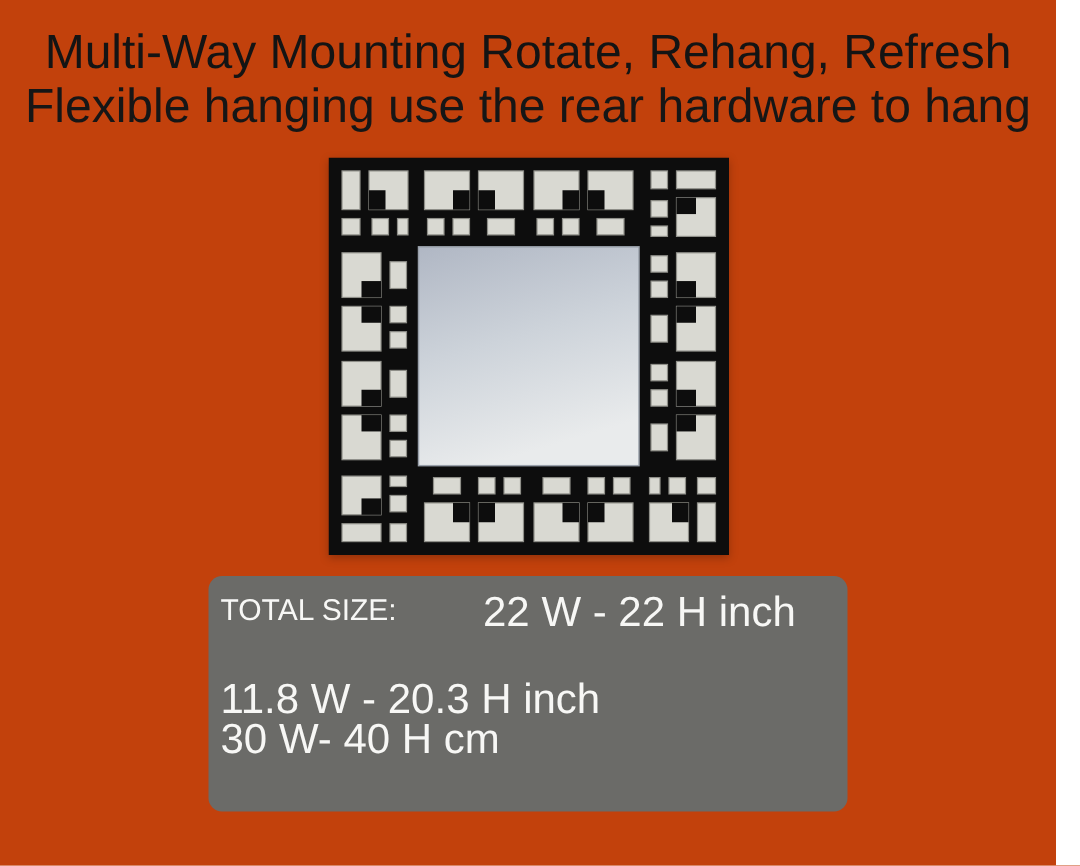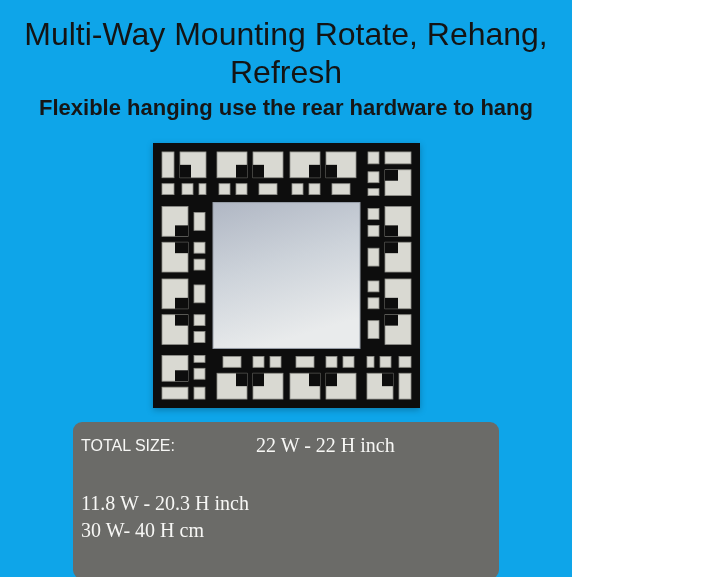--- a/index.html
+++ b/index.html
@@ -3,41 +3,41 @@
 <meta charset="utf-8">
 <style>
   html,body{margin:0;padding:0;}
   body{
     background:#ffffff;
     font-family:"Liberation Sans", sans-serif;
     -webkit-font-smoothing:antialiased;
   }
   .stage{
     position:relative;
-    width:572px;height:577px;
-    background:#0ea5e9;
+    width:704px;height:577px;
+    background:#c2410c;
     overflow:hidden;
     margin:0;
   }
   .header{
     text-align:center;
     padding-top:15px;
   }
   .title{
     font-size:32px;
     line-height:38px;
     font-weight:400;
     color:#141414;
     letter-spacing:0px;
     margin:0;
   }
   .subtitle{
-    font-size:22px;
+    font-size:32px;
     line-height:28px;
-    font-weight:700;
+    font-weight:400;
     color:#161616;
     margin-top:3px;
   }
   .mirror-wrap{
     width:267px;
     margin:21px auto 0 auto;
   }
   .mirror-wrap svg{
     display:block;
     filter:drop-shadow(0px 2px 3px rgba(0,0,0,0.25));
@@ -55,29 +55,28 @@
     color:#f7f7f5;
   }
   .size-row{
     display:flex;
     align-items:center;
   }
   .size-row.first{margin-bottom:31px;}
   .size-label{
     width:175px;
     flex:0 0 175px;
-    font-size:16px;
+    font-size:20px;
     line-height:27px;
     white-space:nowrap;
   }
   .size-values{
-    font-size:20px;
+    font-size:28px;
     line-height:27px;
     white-space:nowrap;
-    font-family:Liberation Serif, serif;
   }
 </style>
 </head>
 <body>
 
 <div class="stage">
 
   <div class="header">
     <div class="title">Multi-Way Mounting Rotate, Rehang, Refresh</div>
     <div class="subtitle">

